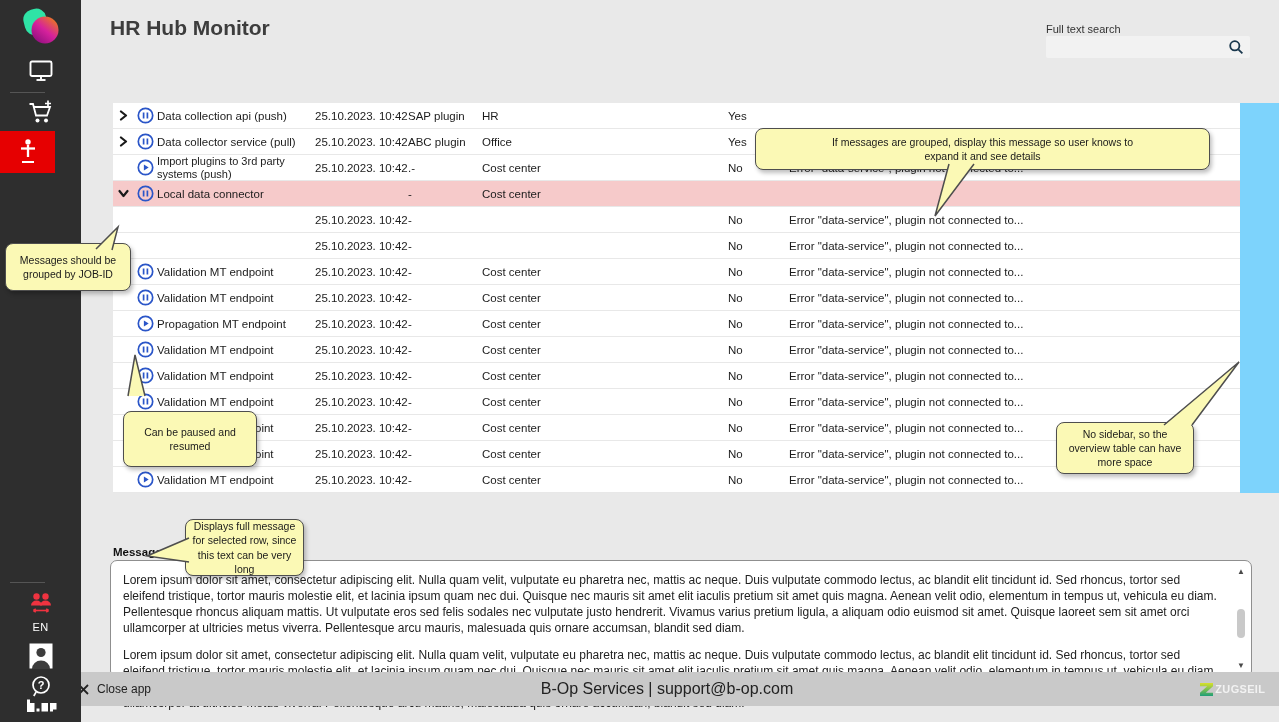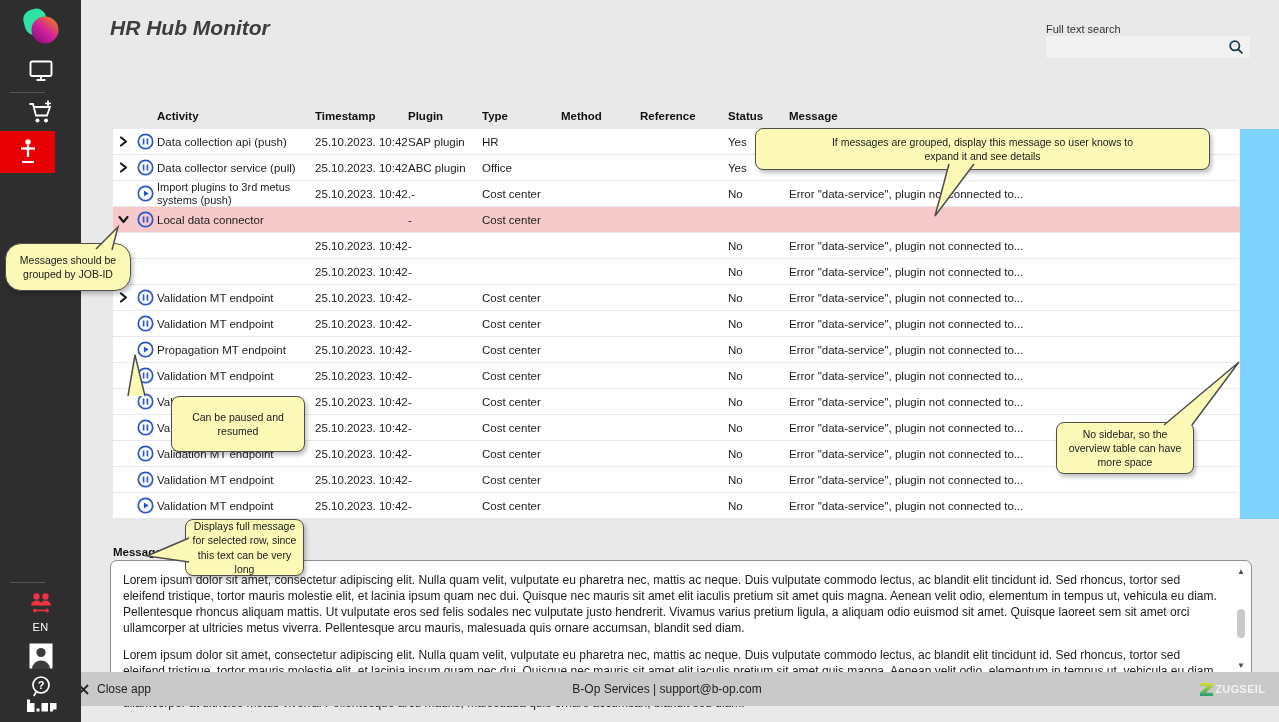--- a/index.html
+++ b/index.html
@@ -18,21 +18,21 @@
   .sb-cart{top:99px;}
   .sb-active{position:absolute;left:0;top:131px;width:55px;height:42px;background:#e60001;
              display:flex;align-items:center;justify-content:center;}
   .sb-users{top:592px;}
   .sb-lang{top:621px;color:#fff;font-size:11px;letter-spacing:.3px;}
   .sb-avatar{top:643px;}
   .sb-help{top:675px;}
   .sb-bop{top:699px;}
 
   
-  .page-title{position:absolute;left:110px;top:16px;font-size:21px;font-weight:600;color:#3d3d3d;font-style:italic;}
+  .page-title{position:absolute;left:110px;top:16px;font-size:21px;font-weight:600;color:#3d3d3d;}
   .search-label{position:absolute;left:1046px;top:23px;font-size:11px;color:#333;}
   .search-box{position:absolute;left:1046px;top:36px;width:204px;height:22px;background:#f2f2f2;
               border-radius:2px;display:flex;align-items:center;}
   .search-input{flex:1;border:none;background:transparent;outline:none;height:100%;
                 font-family:"Liberation Sans",sans-serif;font-size:12px;padding:0 6px;}
   .search-icon{margin-right:6px;}
 
   
   .table{position:absolute;left:113px;top:103px;width:1139px;}
   .thead,.trow{display:grid;
@@ -61,33 +61,33 @@
              background:#fff;border:1.5px solid #8f8f8f;border-radius:7px;padding:12px 28px 6px 12px;}
   .msg-panel p{margin:0 0 11px 0;font-size:12px;line-height:1.33;color:#222;}
   .msg-scroll{position:absolute;right:4px;top:4px;bottom:4px;width:12px;}
   .ms-thumb{position:absolute;top:44px;left:2px;width:8px;height:29px;background:#c9c9c9;border-radius:4px;}
 
   
   .footer{position:absolute;left:55px;right:0;bottom:16px;height:34px;background:#c9c9c9;z-index:10;}
   .close-btn{position:absolute;left:23px;top:0;height:100%;display:flex;align-items:center;gap:8px;
              font-size:12px;color:#222;cursor:default;}
   .footer-center{position:absolute;left:0;right:0;top:0;text-align:center;line-height:34px;
-                 font-size:12px;color:#222;}
+                 font-size:16px;color:#222;}
   .brand{position:absolute;right:12px;top:0;height:100%;display:flex;align-items:center;}
   .brand-text{font-weight:bold;font-size:11.5px;color:#f2f2f2;letter-spacing:.4px;transform:scaleX(.95);}
 
   
   .callout{position:absolute;background:#fbf9b5;border:1.5px solid #4e4e4e;border-radius:8px;
            font-size:10.5px;color:#1a1a1a;text-align:center;display:flex;align-items:center;
            justify-content:center;box-sizing:border-box;z-index:40;line-height:1.35;
            box-shadow:2px 3px 4px rgba(0,0,0,.25);}
   .co-tail{position:absolute;z-index:41;}
   .co1{left:755px;top:128px;width:455px;height:40px;padding:20px 68px;}
-  .co2{left:5px;top:243px;width:126px;height:48px;padding:3px 8px;border-radius:16px;}
-  .co3{left:123px;top:396px;width:134px;height:56px;padding:3px 14px;margin-left:48px;}
+  .co2{left:5px;top:243px;width:126px;height:48px;padding:3px 8px;}
+  .co3{left:123px;top:411px;width:134px;height:56px;padding:3px 14px;}
   .co4{left:1056px;top:422px;width:138px;height:52px;padding:3px 5px;}
   .co5{left:185px;top:519px;width:119px;height:57px;padding:3px 5px;}
 </style>
 </head>
 <body>
 
 <div class="sidebar">
   <div class="sb sb-logo">
     <svg width="40" height="40" viewBox="0 0 40 40">
       <defs>
@@ -169,32 +169,20 @@
   <input class="search-input" type="text" value="" style="">
   <span class="search-icon">
     <svg width="16" height="16" viewBox="0 0 16 16" fill="none" stroke="#19374d" stroke-width="1.8">
       <circle cx="6.8" cy="6.8" r="4.6"></circle>
         <line x1="10.3" y1="10.3" x2="14.4" y2="14.4"></line>
     </svg>
   </span>
 </div>
 
 <div class="table">
-  <div class="thead">
-    <span class="tc c-exp"></span>
-      <span class="tc c-ico"></span>
-    <span class="tc">Activity</span>
-    <span class="tc">Timestamp</span>
-    <span class="tc">Plugin</span>
-    <span class="tc">Type</span>
-    <span class="tc">Method</span>
-    <span class="tc">Reference</span>
-    <span class="tc">Status</span>
-    <span class="tc">Message</span>
-  </div>
   <div class="tbody">
     <div class="trow">
         <span class="tc c-exp">
           <svg width="11" height="11" viewBox="0 0 11 11">
             <polyline points="3,1.5 8,5.5 3,9.5" fill="none" stroke="#1a1a1a" stroke-width="2.2" stroke-linecap="round" stroke-linejoin="round"></polyline>
           </svg>
         </span>
         <span class="tc c-ico">
           <svg width="17" height="17" viewBox="0 0 17 17">
             <circle cx="8.5" cy="8.5" r="7.2" fill="none" stroke="#2a55c8" stroke-width="1.7"></circle>
@@ -234,21 +222,21 @@
         <span class="tc c-msg"></span>
       </div>
       <div class="trow">
         <span class="tc c-exp"></span>
         <span class="tc c-ico">
           <svg width="17" height="17" viewBox="0 0 17 17">
             <circle cx="8.5" cy="8.5" r="7.2" fill="none" stroke="#2a55c8" stroke-width="1.7"></circle>
             <path d="M6.9,5.5 L11.7,8.5 L6.9,11.5 Z" fill="#2a55c8"></path>
           </svg>
         </span>
-        <span class="tc c-act small">Import plugins to 3rd metus systems (push)</span>
+        <span class="tc c-act small">Import plugins to 3rd party systems (push)</span>
         <span class="tc">25.10.2023. 10:42</span>
         <span class="tc">.-</span>
         <span class="tc">Cost center</span>
         <span class="tc"></span>
         <span class="tc"></span>
         <span class="tc">No</span>
         <span class="tc c-msg">Error "data-service", plugin not connected to...</span>
       </div>
       <div class="trow hl">
         <span class="tc c-exp">

